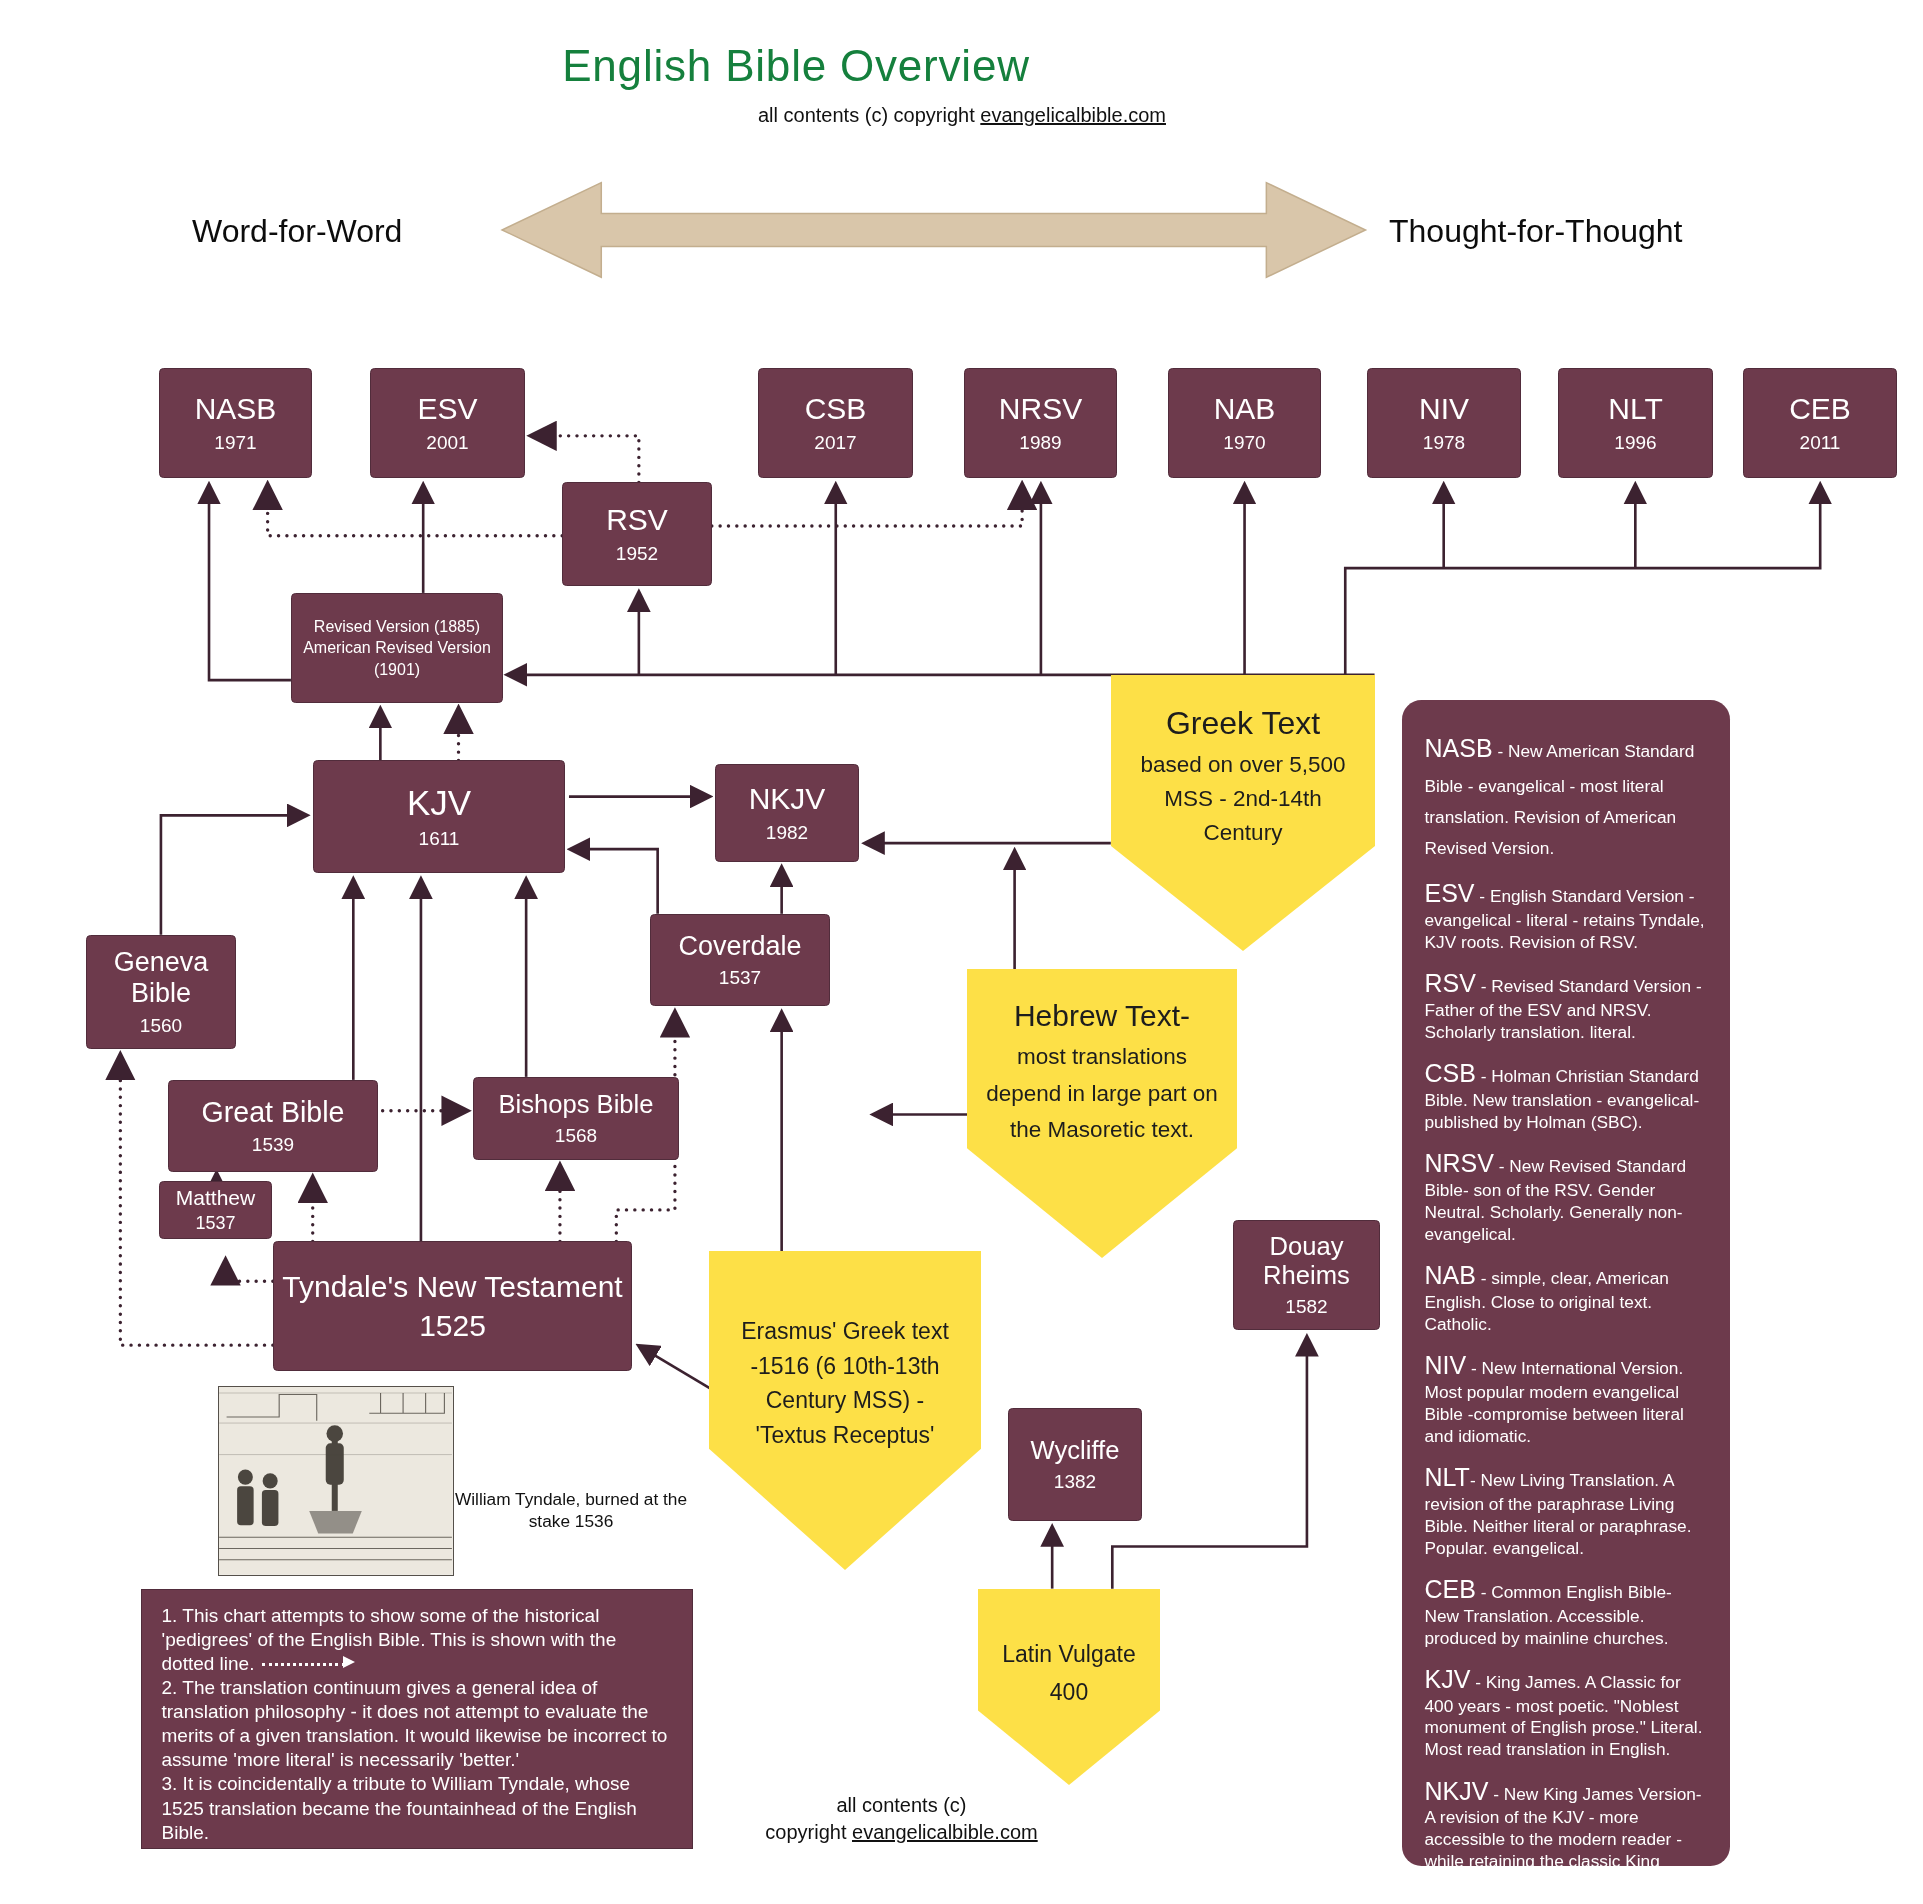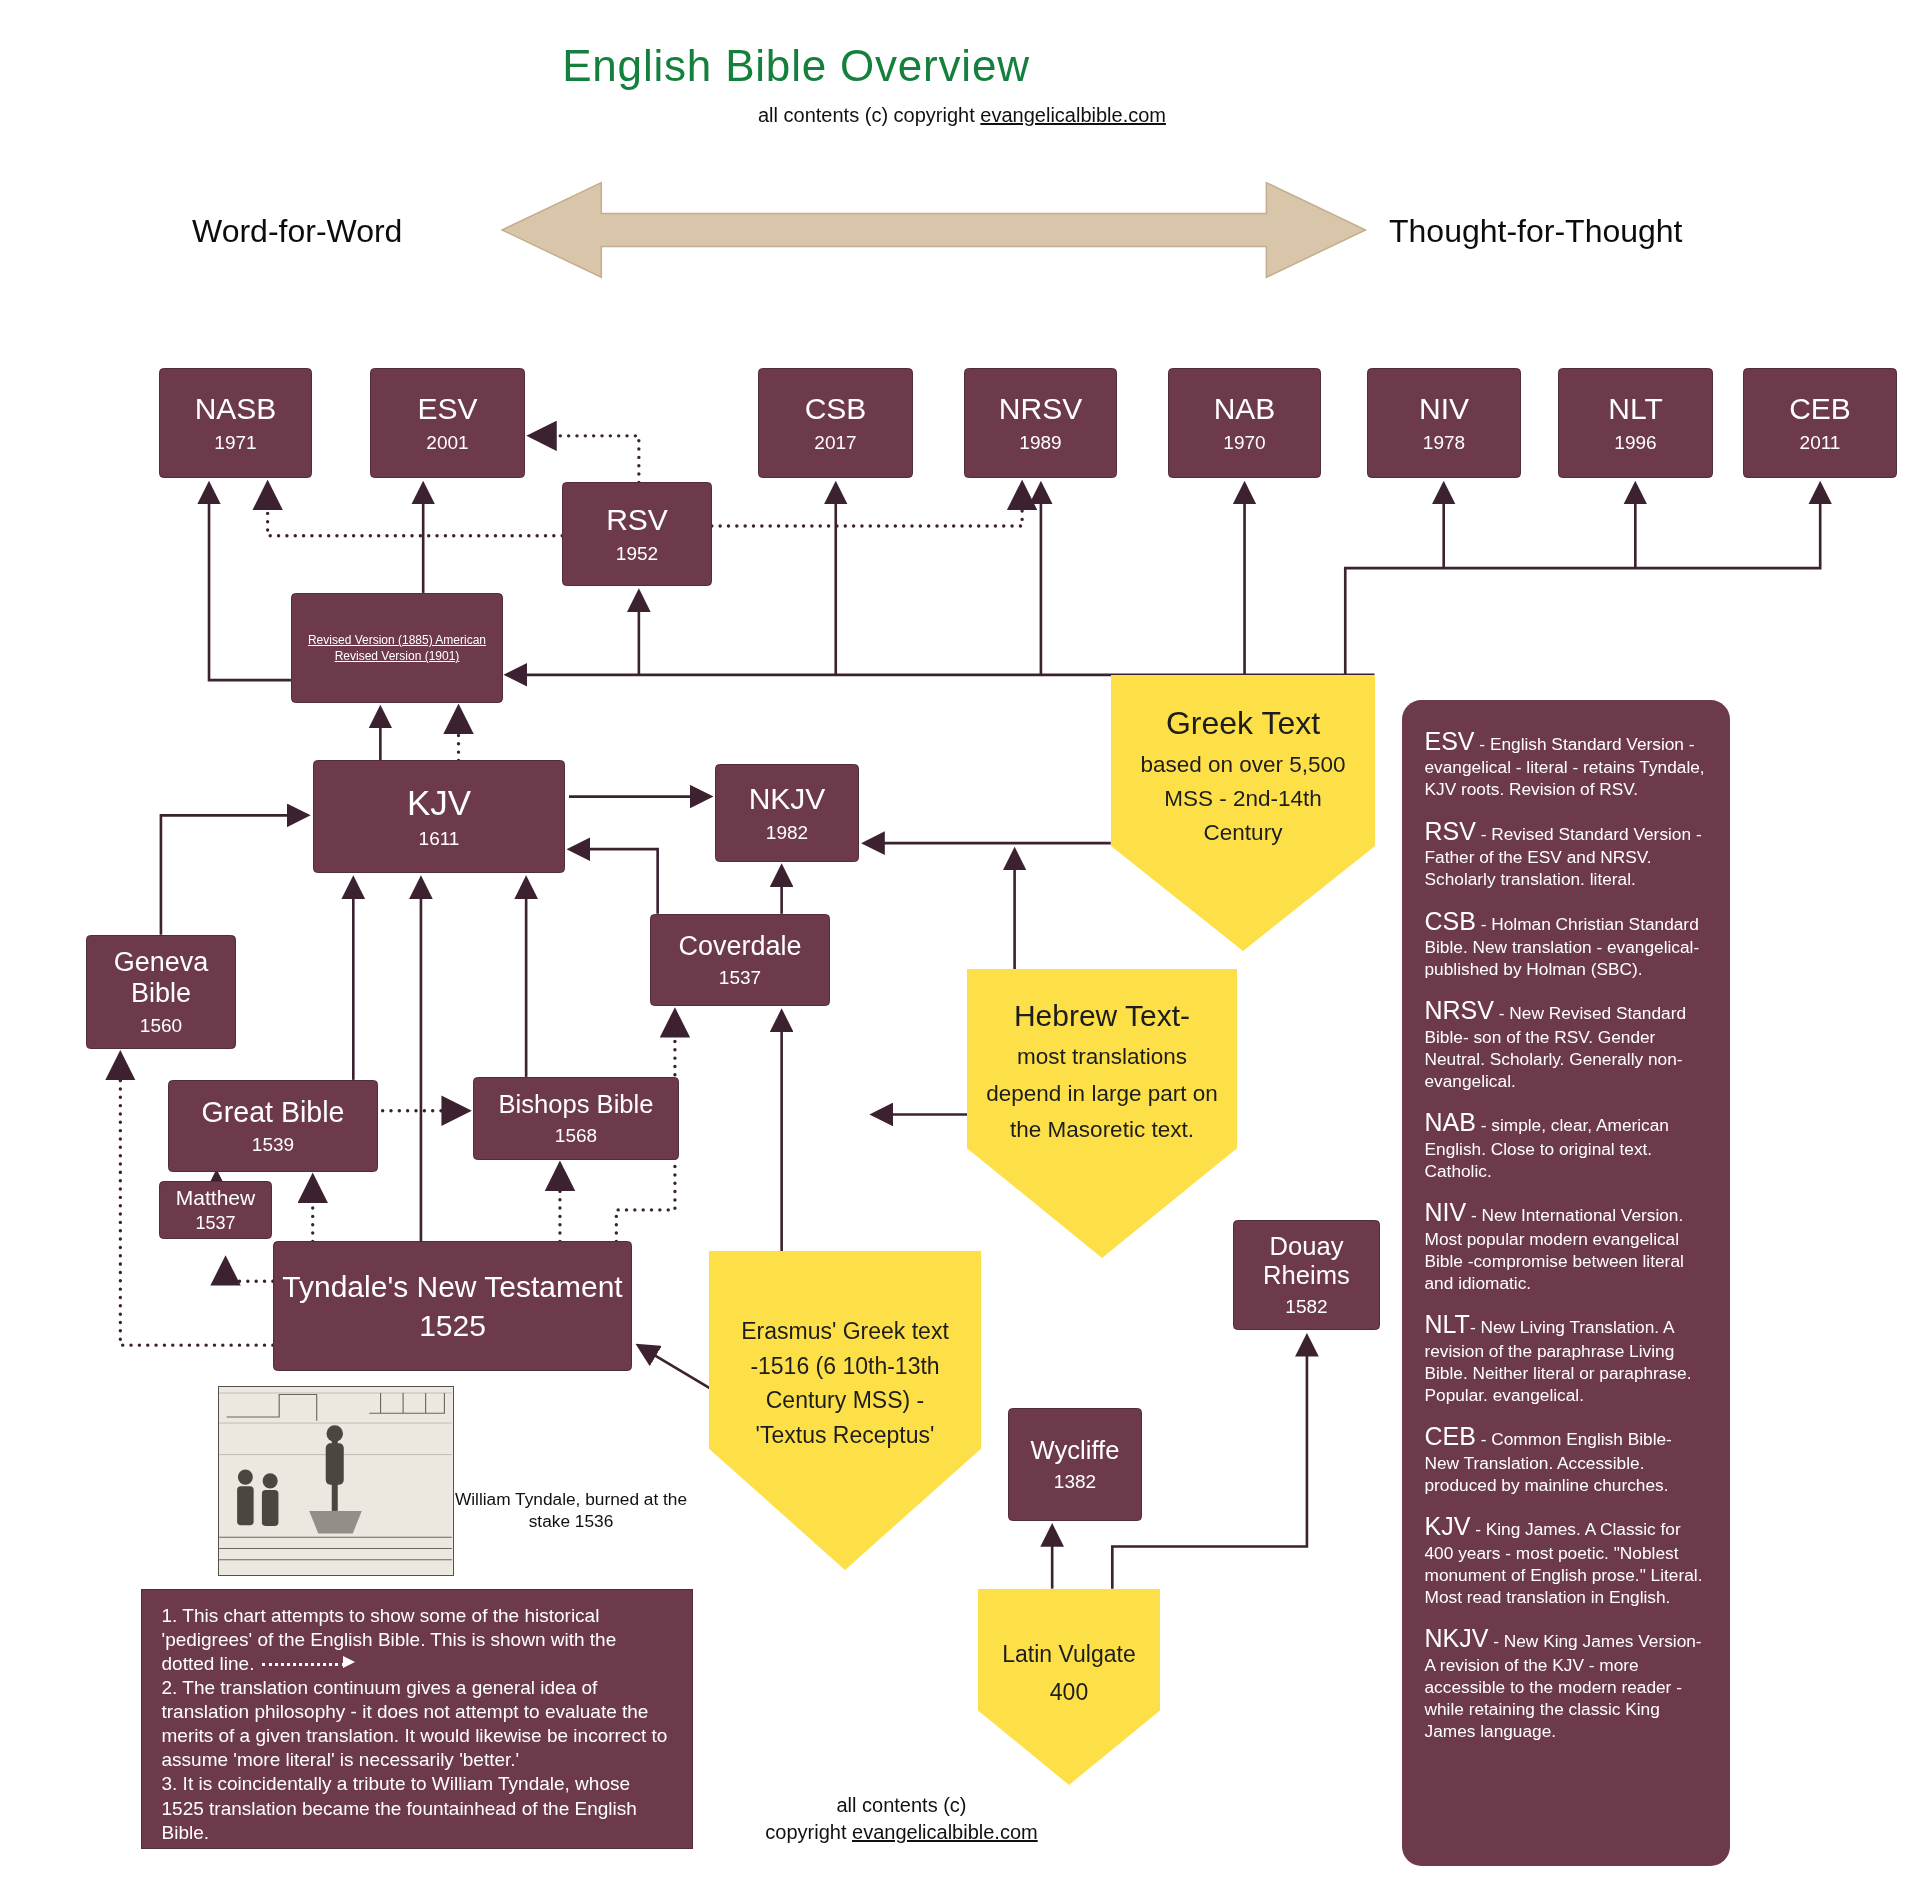--- a/index.html
+++ b/index.html
@@ -137,21 +137,21 @@
 <div class="box" style="left:1743px;top:368px;width:154px;height:110px;">
   <span class="bl">CEB</span>
   <span class="by">2011</span>
 </div>
 
 <div class="box" style="left:562px;top:482px;width:150px;height:104px;">
   <span class="bl">RSV</span>
   <span class="by">1952</span>
 </div>
 <div class="box" style="left:291px;top:593px;width:212px;height:110px;padding:6px;">
-  <span style="font-size:12px;line-height:1.35;text-decoration:underline;">Revised Version (1885) American Revised Version (1901)</span>
+  <span style="font-size:16px;line-height:1.35;">Revised Version (1885) American Revised Version (1901)</span>
 </div>
 <div class="box" style="left:313px;top:760px;width:252px;height:113px;">
   <span class="bl" style="font-size:35px;">KJV</span>
   <span class="by">1611</span>
 </div>
 <div class="box" style="left:715px;top:764px;width:144px;height:98px;">
   <span class="bl">NKJV</span>
   <span class="by">1982</span>
 </div>
 <div class="box" style="left:86px;top:935px;width:150px;height:114px;">
@@ -241,20 +241,21 @@
   <div>2. The translation continuum gives a general idea of translation philosophy - it does not attempt to evaluate the merits of a given translation. It would likewise be incorrect to assume 'more literal' is necessarily 'better.'</div>
   <div>3. It is coincidentally a tribute to William Tyndale, whose 1525 translation became the fountainhead of the English Bible.</div>
 </div>
 
 <div class="footer">
   <div>all contents (c)</div>
   <div><span>copyright </span><span class="u">evangelicalbible.com</span></div>
 </div>
 
 <div class="sidebar">
+  <p class="sb-entry first"><span class="sb-abbr">NASB</span><span> - New American Standard Bible - evangelical - most literal translation. Revision of American Revised Version.</span></p>
   <p class="sb-entry"><span class="sb-abbr">ESV</span><span> - English Standard Version - evangelical - literal - retains Tyndale, KJV roots. Revision of RSV.</span></p>
   <p class="sb-entry"><span class="sb-abbr">RSV</span><span> - Revised Standard Version - Father of the ESV and NRSV. Scholarly translation. literal.</span></p>
   <p class="sb-entry"><span class="sb-abbr">CSB</span><span> - Holman Christian Standard Bible. New translation - evangelical- published by Holman (SBC).</span></p>
   <p class="sb-entry"><span class="sb-abbr">NRSV</span><span> - New Revised Standard Bible- son of the RSV. Gender Neutral. Scholarly. Generally non-evangelical.</span></p>
   <p class="sb-entry"><span class="sb-abbr">NAB</span><span> - simple, clear, American English.  Close to original text. Catholic.</span></p>
   <p class="sb-entry"><span class="sb-abbr">NIV</span><span> - New International Version. Most popular modern evangelical Bible -compromise between literal and idiomatic.</span></p>
   <p class="sb-entry"><span class="sb-abbr">NLT</span><span>- New Living Translation.  A revision of the paraphrase Living Bible. Neither literal or paraphrase. Popular. evangelical.</span></p>
   <p class="sb-entry"><span class="sb-abbr">CEB</span><span> - Common English Bible- New Translation. Accessible. produced by mainline churches.</span></p>
   <p class="sb-entry"><span class="sb-abbr">KJV</span><span> - King James.  A Classic for 400 years - most poetic. "Noblest monument of English prose." Literal. Most read translation in English.</span></p>
   <p class="sb-entry"><span class="sb-abbr">NKJV</span><span> -  New King James Version- A revision of the KJV - more accessible to the modern reader - while retaining the classic King James language.</span></p>

